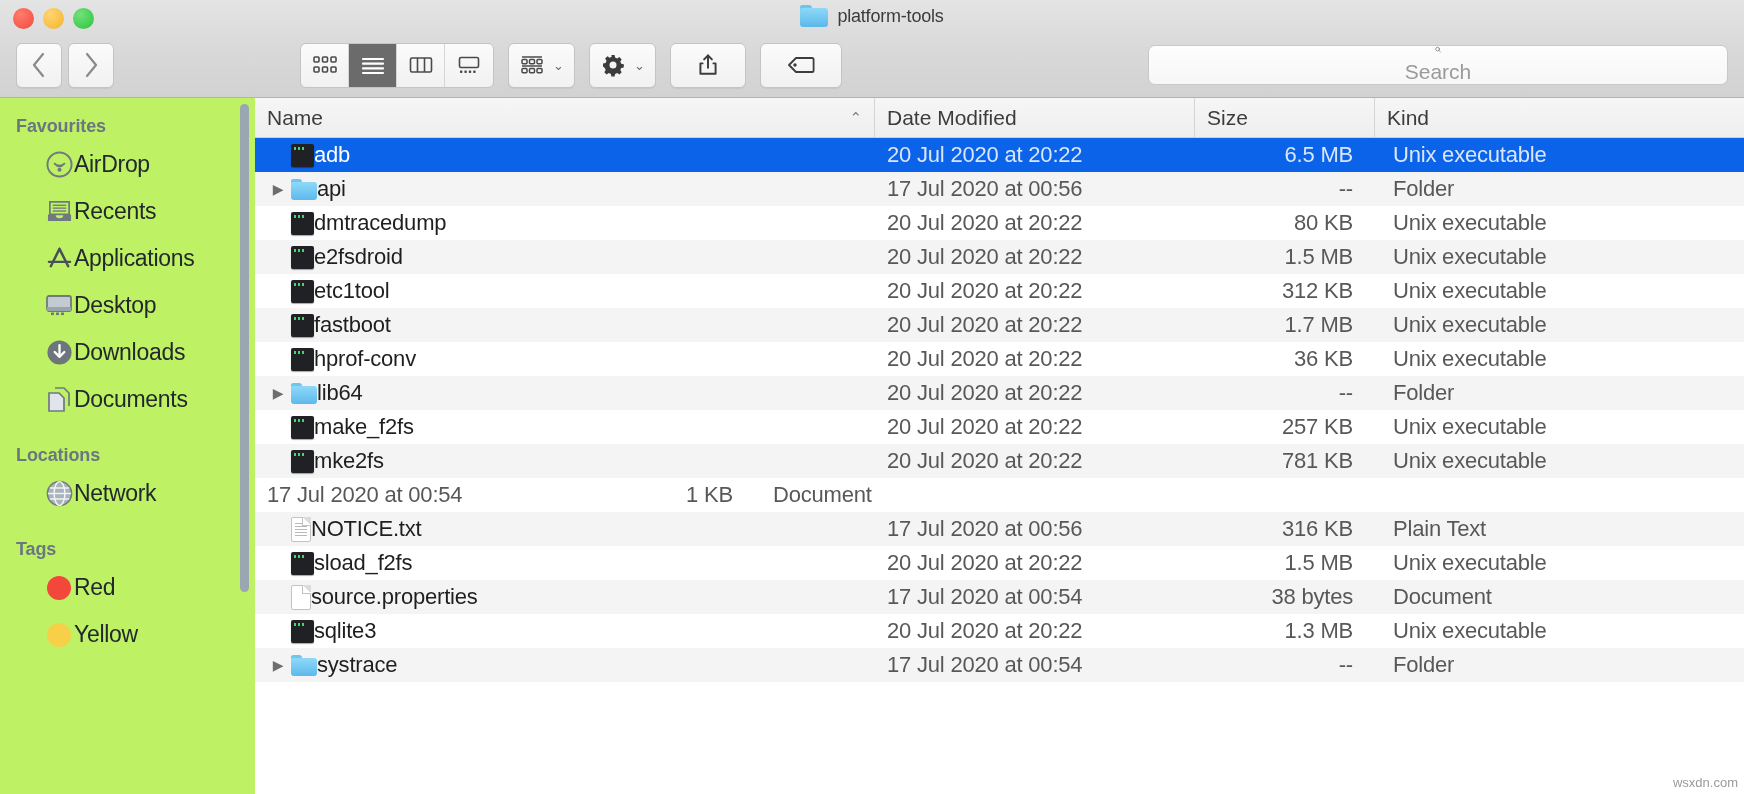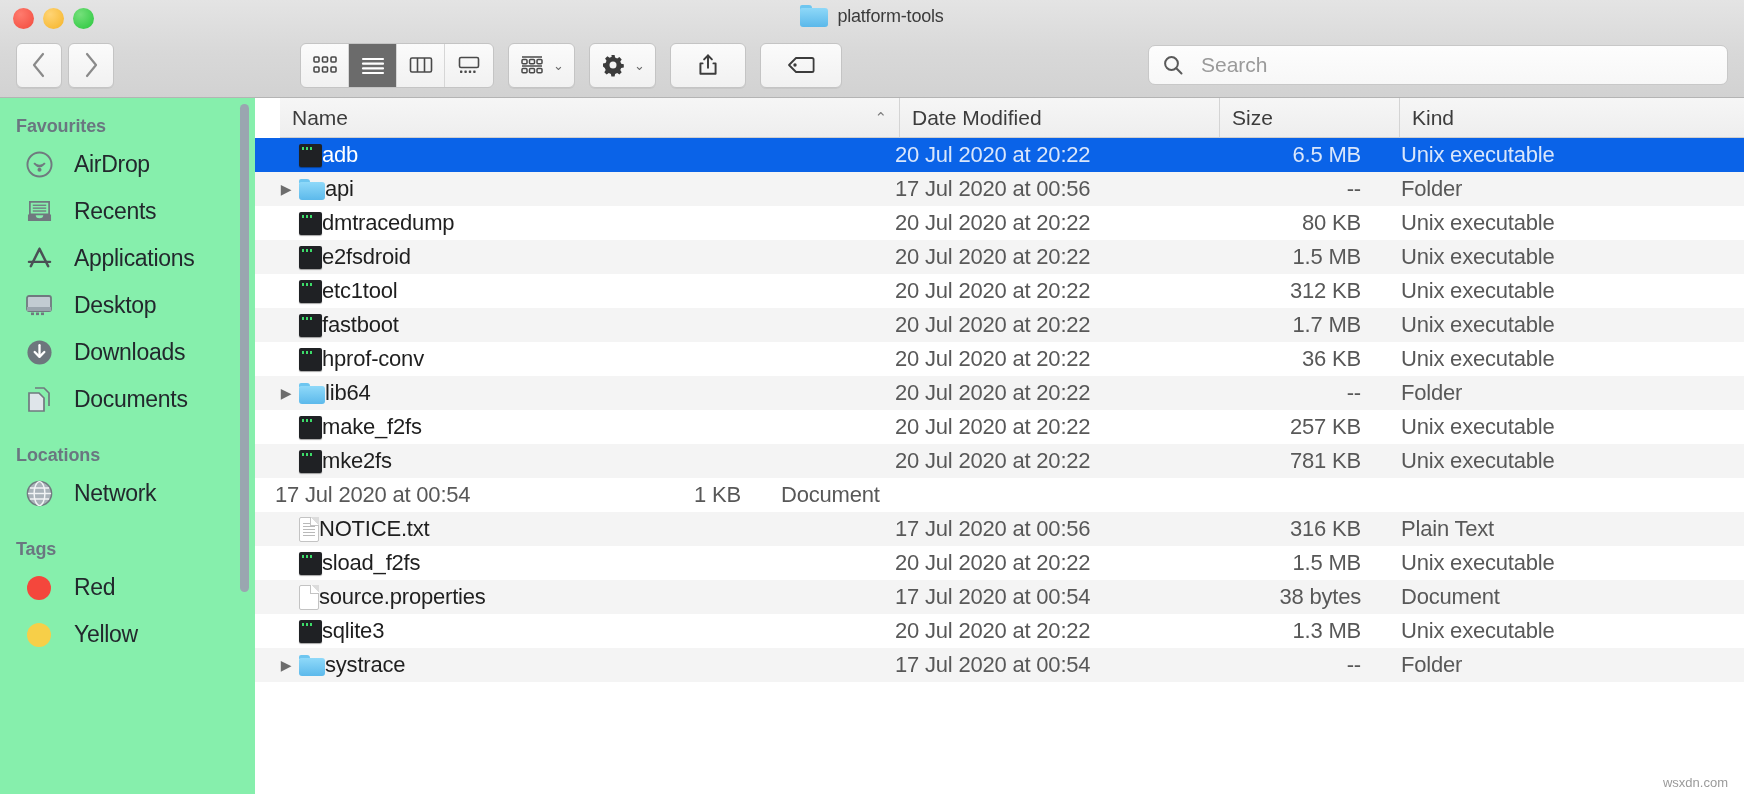--- a/index.html
+++ b/index.html
@@ -80,70 +80,70 @@
   .seg .cell.active { background: #6b6b6b; color: #ffffff; }
 
   .tb-wide { margin-left: 14px; padding: 0 10px; gap: 8px; }
   .chev { font-size: 13px; color: #6a6a6a; }
 
   .search {
     margin-left: auto;
     width: 580px; height: 40px;
     background: linear-gradient(to bottom,#fdfdfd,#f7f7f7);
     border: 1px solid #c8c8c8; border-radius: 7px;
-    display: flex; align-items: center; gap: 16px; padding: 0 12px;
+    display: flex; align-items: center; gap: 7px; padding: 0 12px; flex-direction: column;
   }
   .search .ph { font-size: 21px; color: #9a9a9a; }
 
   
   .body { flex: 1 1 auto; display: flex; min-height: 0; }
 
   
   .sidebar {
     width: 255px; flex: 0 0 255px;
-    background: #86efac;
+    background: #bef264;
     padding-top: 10px;
     position: relative;
     overflow: hidden;
   }
   .sb-head {
     font-size: 18px; color: #6a7680; font-weight: bold;
     padding: 8px 0 4px 16px; letter-spacing: -0.1px;
   }
   .sb-item {
-    display: flex; align-items: center; gap: 20px;
-    height: 47px; padding-left: 24px;
+    display: flex; align-items: center; gap: 0;
+    height: 47px; padding-left: 44px;
     font-size: 23px; color: #23282d; letter-spacing: -0.3px;
   }
   .sb-ico { width: 30px; height: 30px; display: flex; align-items: center; justify-content: center; flex: 0 0 30px; }
   .dot { width: 24px; height: 24px; border-radius: 50%; }
   .sb-scroll {
     position: absolute; right: 6px; top: 6px; width: 9px; height: 488px;
     background: #9aa6b0; border-radius: 5px;
   }
 
   
   .filelist { flex: 1 1 auto; display: flex; flex-direction: column; min-width: 0; background: #fff; }
   .colhead {
     display: flex; height: 40px; align-items: center;
     background: linear-gradient(to bottom,#f6f6f6,#eeeeee);
     border-bottom: 1px solid #cfcfcf;
-    font-size: 21px; color: #3c3c3c; margin-left: 25px;
+    font-size: 21px; color: #3c3c3c;
   }
   .colhead .c { padding: 0 12px; display: flex; align-items: center; height: 100%; }
   .c-name { width: 620px; justify-content: space-between; border-right: 1px solid #d4d4d4; }
   .c-date { width: 320px; border-right: 1px solid #d4d4d4; }
   .c-size { width: 180px; border-right: 1px solid #d4d4d4; justify-content: flex-start; }
   .c-kind { flex: 1 1 auto; }
   .sort-ar { font-size: 15px; color: #7d7d7d; }
 
   .rows { flex: 1 1 auto; overflow: hidden; }
   .row {
     display: flex; align-items: center; height: 34px;
-    font-size: 22px; color: #1f1f1f; letter-spacing: -0.2px; padding-left: 8px;
+    font-size: 22px; color: #1f1f1f; letter-spacing: -0.2px;
   }
   .row.alt { background: #f4f4f4; }
   .row.sel { background: #0a63e8; color: #ffffff; }
   .row.sel .meta { color: #d9e6fb; }
 
   .cell-name { width: 620px; display: flex; align-items: center; padding-left: 10px; }
   .disc { width: 26px; flex: 0 0 26px; text-align: center; font-size: 14px; color: #6d6d6d; }
   .cell-date { width: 320px; padding-left: 12px; }
   .cell-size { width: 180px; padding-right: 22px; text-align: right; }
   .cell-kind { flex: 1 1 auto; padding-left: 18px; }
@@ -169,21 +169,21 @@
   .ico-doc::after {
     content:""; position:absolute; right:-1px; top:-1px; width: 8px; height: 8px;
     background: linear-gradient(to bottom left,#dcdcdc 50%, #ffffff 50%);
     border-left: 1px solid #c3c3c3; border-bottom: 1px solid #c3c3c3;
   }
   .ico-doc.text::before {
     content:""; position:absolute; left:3px; top:5px; right:3px; height: 15px;
     background: repeating-linear-gradient(to bottom,#b9b9b9 0 1px, transparent 1px 3px);
   }
   .watermark {
-    position: absolute; right: 16px; bottom: 4px;
+    position: absolute; right: 6px; bottom: 4px;
     font-size: 13px; color: #9a9a9a; font-family: "Liberation Sans", sans-serif;
   }
   svg { display: block; }
 </style>
 </head>
 <body>
 
 <div id="win">
 
   <div class="titlebar">

